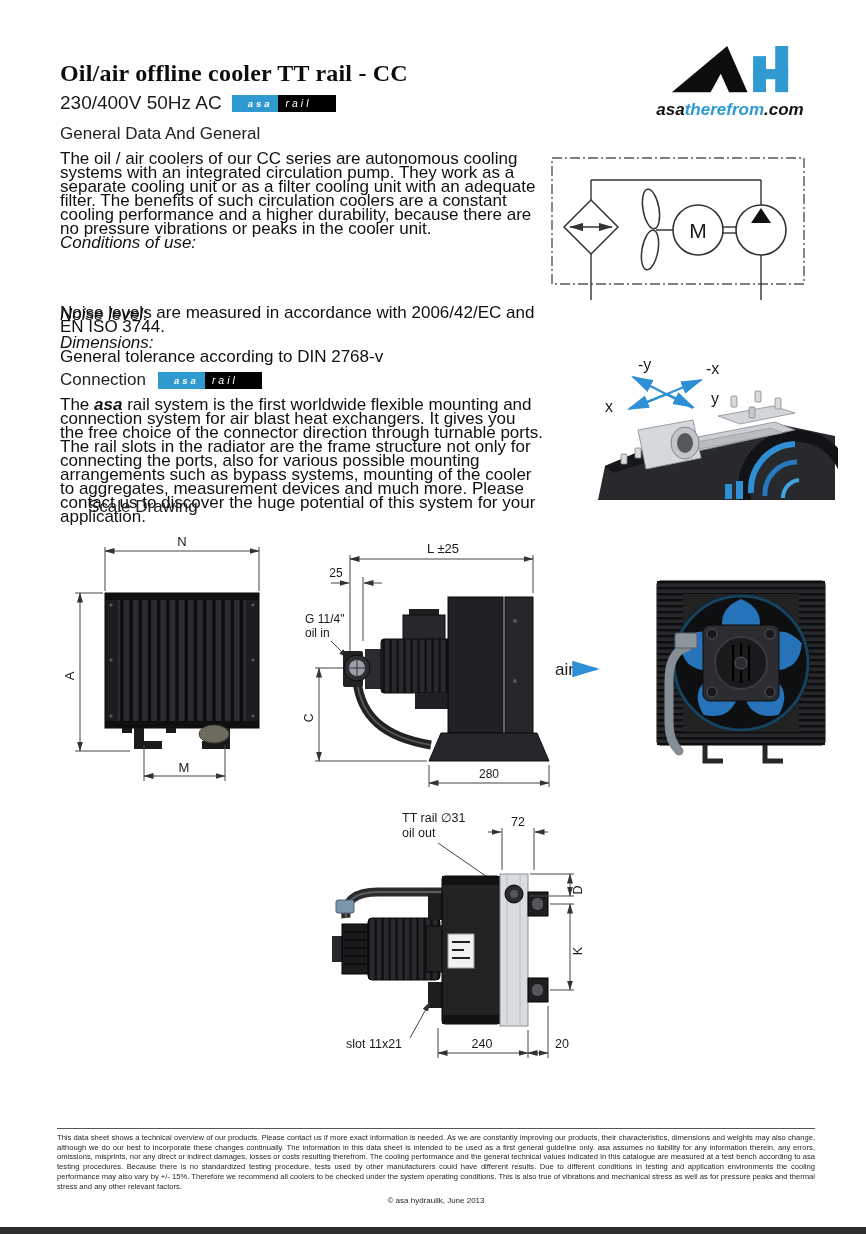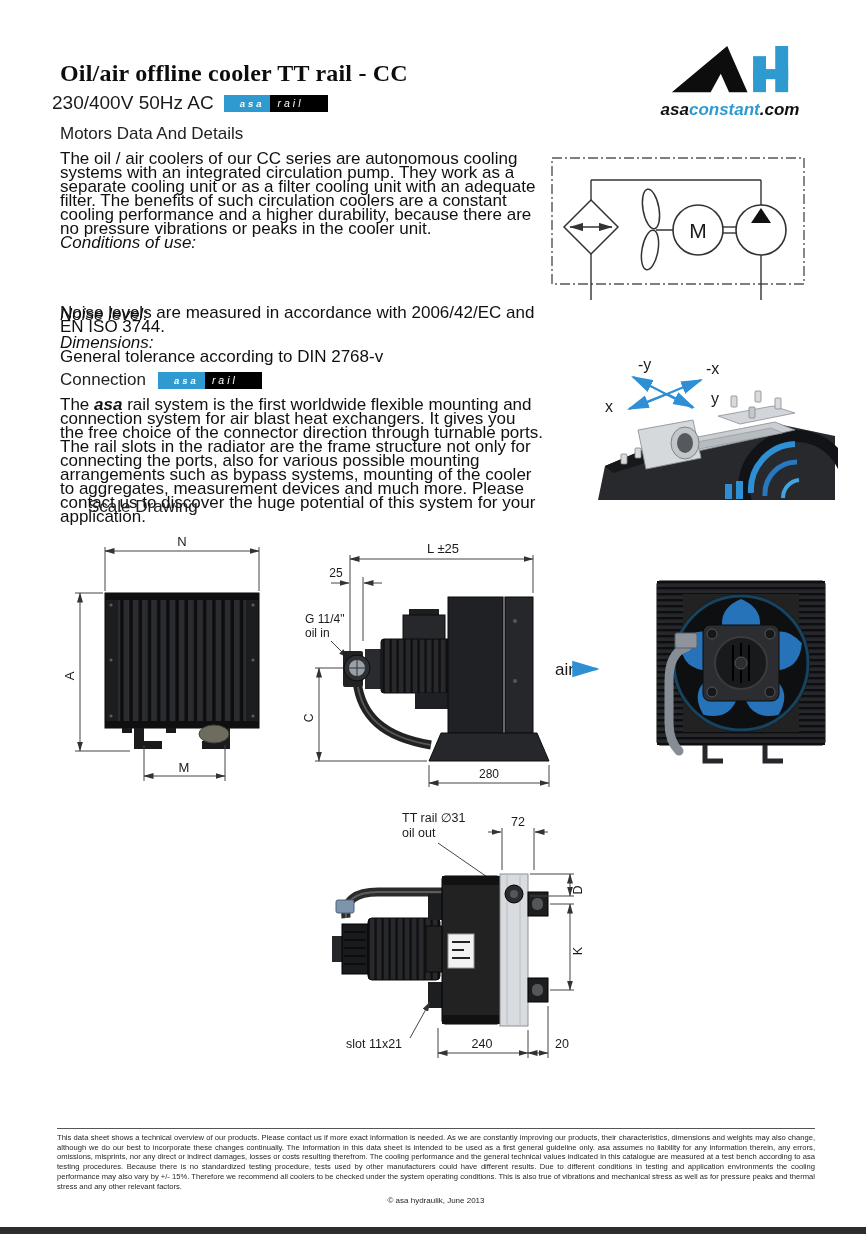--- a/index.html
+++ b/index.html
@@ -34,39 +34,39 @@
       <marker id="ar" viewBox="0 0 10 6" refX="9.5" refY="3" markerWidth="10" markerHeight="6" orient="auto-start-reverse">
         <path d="M0,0 L10,3 L0,6 z" fill="#333"></path>
       </marker>
       <marker id="arB" viewBox="0 0 10 6" refX="9" refY="3" markerWidth="11" markerHeight="7" orient="auto-start-reverse">
         <path d="M0,0 L10,3 L0,6 z" fill="#2E8FD5"></path>
       </marker>
     </defs>
   </svg>
 
   <div class="abs title" style="left:60px;top:60px;font-family:Liberation Serif, serif;">Oil/air offline cooler TT rail - CC</div>
-  <div class="abs subtitle" style="left:52px;top:92px;text-align:center;">
+  <div class="abs subtitle" style="left:60px;top:92px;text-align:center;">
     <span>230/400V 50Hz AC</span>
     <span class="badge">
       <span class="badge-asa">asa</span>
       <span class="badge-rail">rail</span>
     </span>
   </div>
 
   <div class="abs" style="left:642px;top:44px;width:176px;text-align:center;">
     <svg width="120" height="52" viewBox="0 0 130 56">
       <polygon points="2,52 62,2 84,52 64,52 55,32 44,52" fill="#0d0d0d"></polygon>
       <rect x="90" y="13" width="14" height="39" fill="#2E9AD0"></rect>
       <rect x="114" y="2" width="14" height="50" fill="#2E9AD0"></rect>
       <rect x="90" y="27" width="38" height="11" fill="#2E9AD0"></rect>
     </svg>
-    <div class="logo-text"><span>asa</span><span class="blue">constant</span><span>.com</span></div>
+    <div class="logo-text"><span>asa</span><span class="blue">therefrom</span><span>.com</span></div>
   </div>
 
-  <div class="abs heading" style="left:60px;top:124px;">Motors Data And Details</div>
+  <div class="abs heading" style="left:60px;top:124px;">General Data And General</div>
   <div class="abs body-text" style="left:60px;top:152px;width:483px;">The oil / air coolers of our CC series are autonomous cooling systems with an integrated circulation pump. They work as a separate cooling unit or as a filter cooling unit with an adequate filter. The benefits of such circulation coolers are a constant cooling performance and a higher durability, because there are no pressure vibrations or peaks in the cooler unit.</div>
   <div class="abs body-text ital" style="left:60px;top:236px;">Conditions of use:</div>
   <div class="abs body-text ital" style="left:60px;top:292px;margin-top:16px;">Noise level:</div>
   <div class="abs body-text" style="left:60px;top:306px;width:483px;">Noise levels are measured in accordance with 2006/42/EC and EN ISO 3744.</div>
   <div class="abs body-text ital" style="left:60px;top:336px;">Dimensions:</div>
   <div class="abs body-text" style="left:60px;top:350px;width:483px;">General tolerance according to DIN 2768-v</div>
 
   <svg class="abs" style="left:546px;top:150px;" width="285" height="150" viewBox="0 0 285 150">
     <rect x="6" y="8" width="252" height="126" fill="none" stroke="#555" stroke-width="1.4" stroke-dasharray="10 3 2 3"></rect>
     <line x1="45" y1="50" x2="45" y2="30" stroke="#333" stroke-width="1.4"></line>

